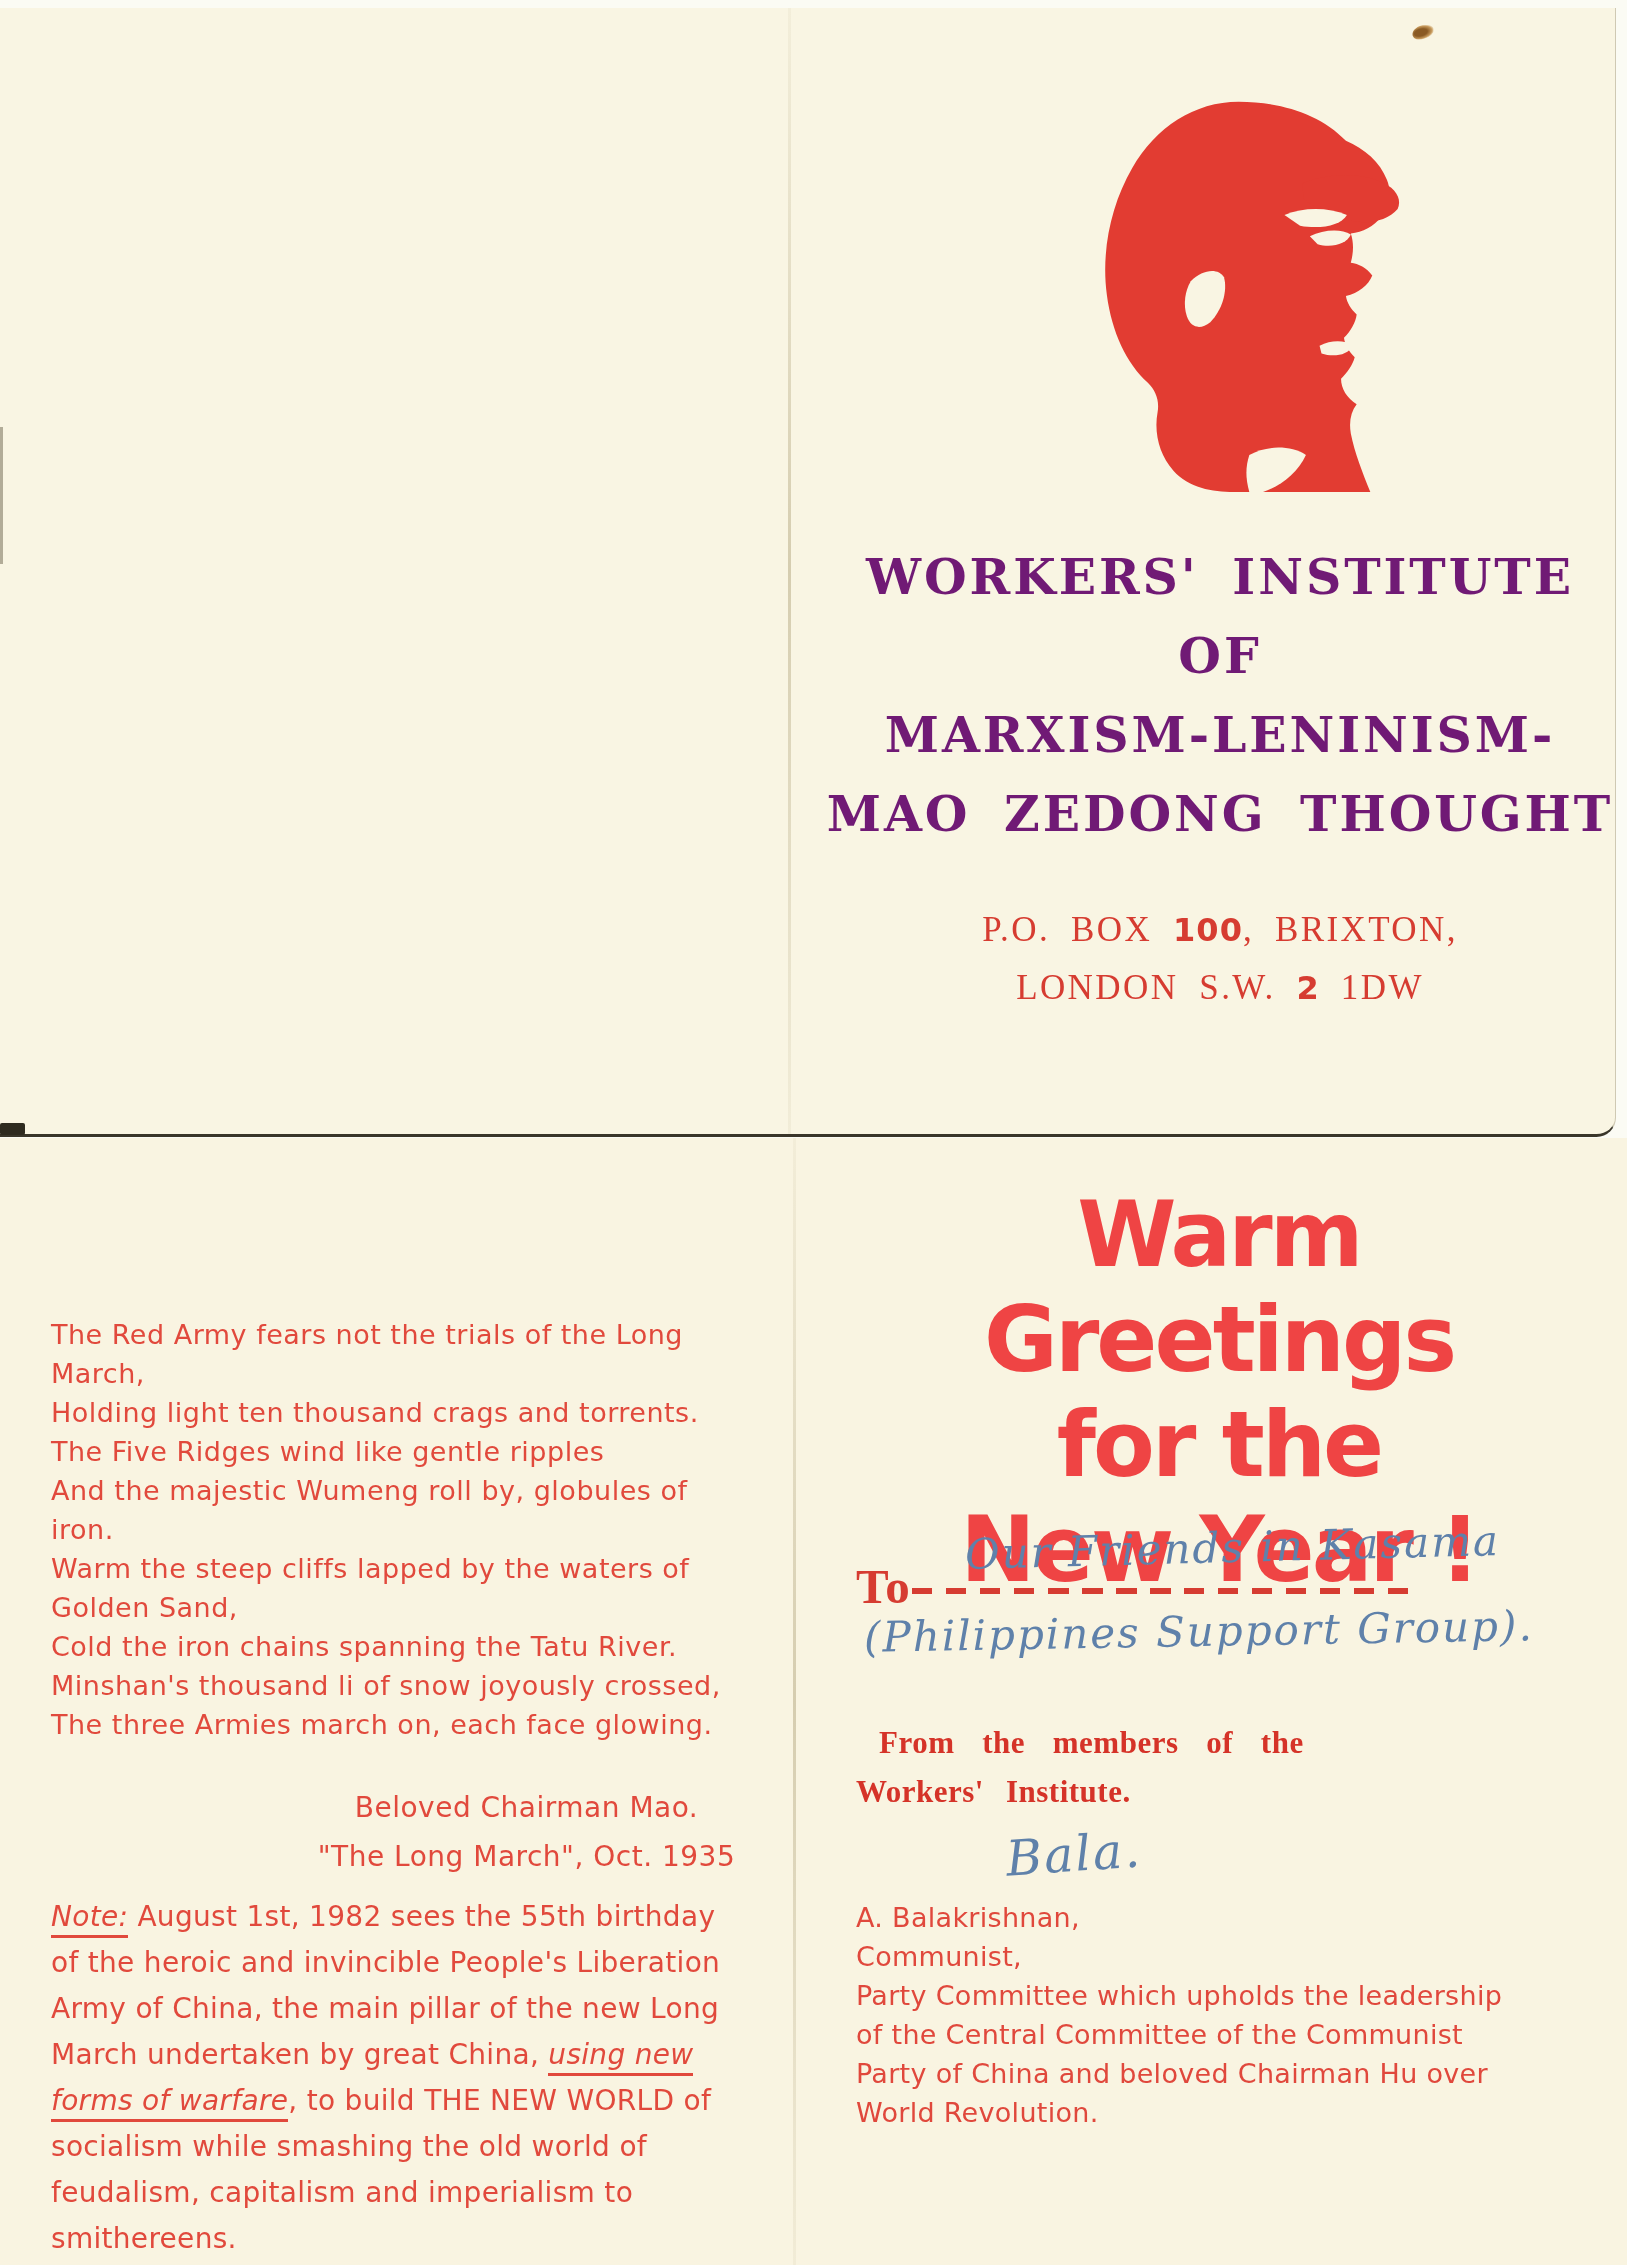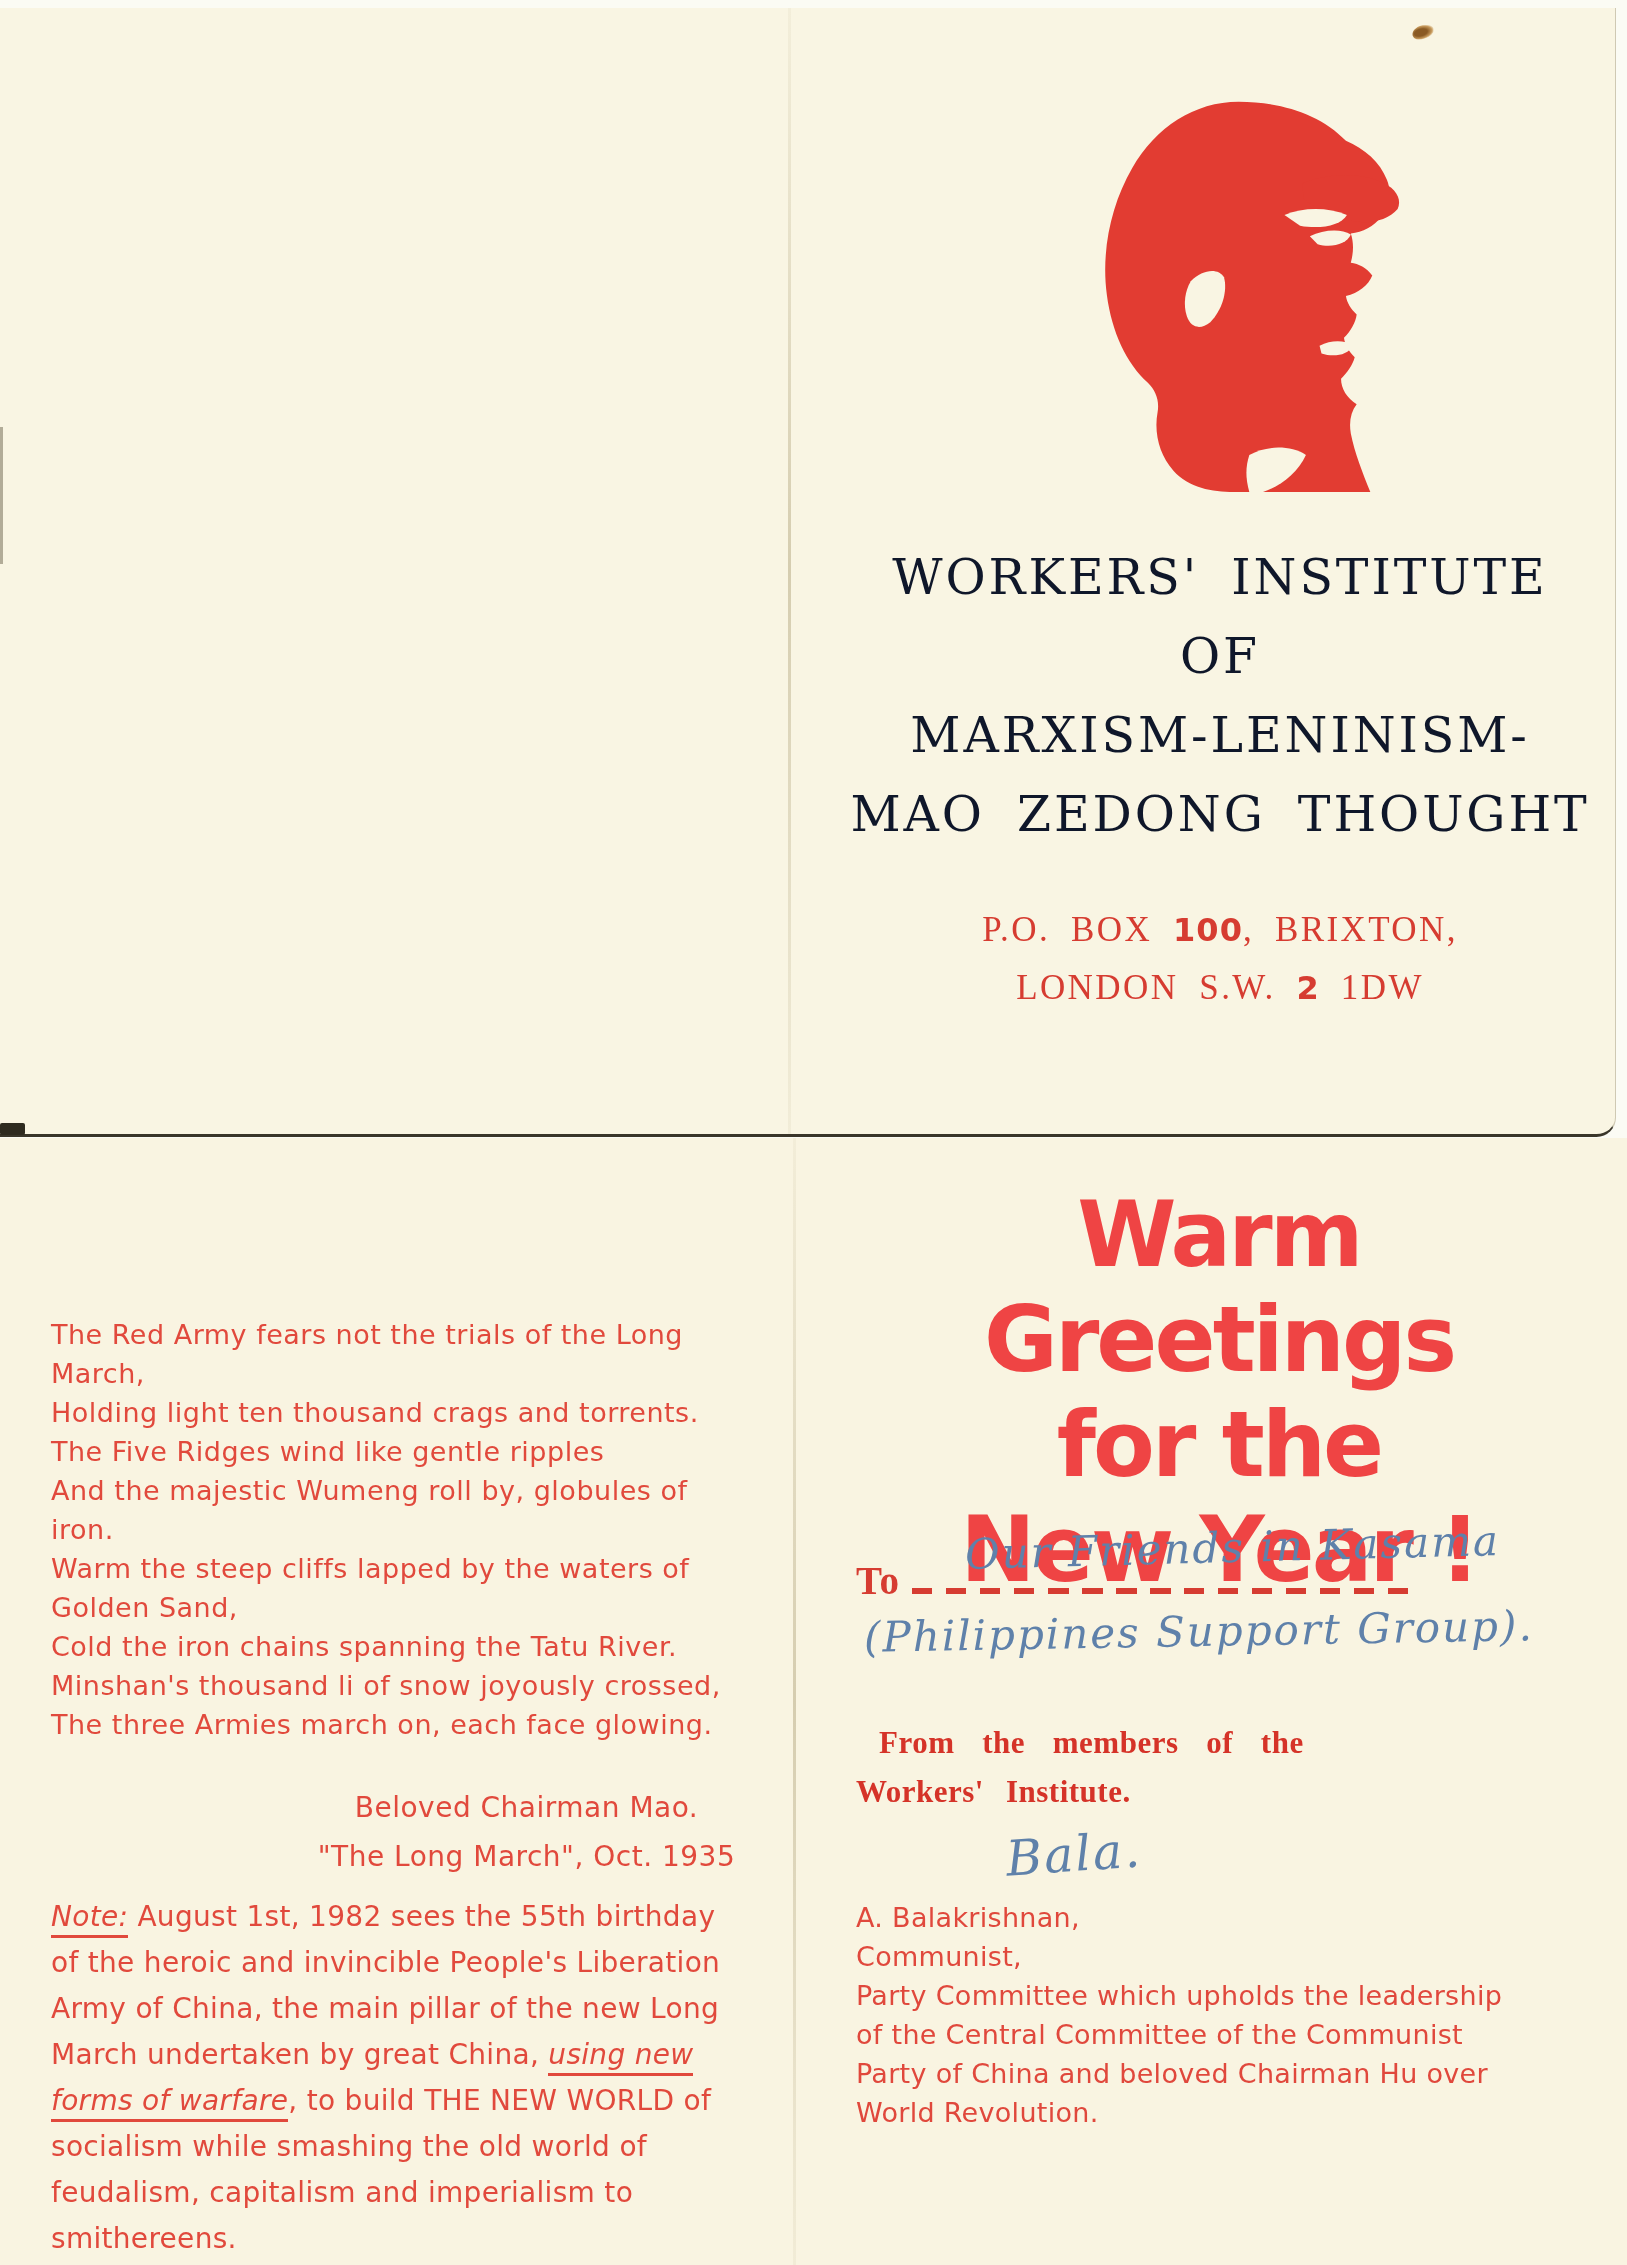--- a/index.html
+++ b/index.html
@@ -22,23 +22,23 @@
   .edge-blob{position:absolute;left:0;top:1123px;width:25px;height:11.7px;background:#2f2b20;border-radius:2px;}
   .left-edge-mark{position:absolute;left:0;top:419px;width:2.9px;height:137px;background:rgba(90,85,60,.45);}
   .crease{position:absolute;width:2.9px;background:linear-gradient(180deg,rgba(190,178,140,.10),rgba(178,165,125,.5),rgba(190,178,140,.12));}
   .crease-top{left:788px;top:7.8px;height:1126px;}
   .crease-bottom{left:793px;top:1138px;height:1127px;}
   .speck{position:absolute;left:1412px;top:25px;width:21.5px;height:13.7px;background:radial-gradient(ellipse at 40% 50%, #8a5a24 0 35%, #c79a5c 60%, rgba(199,154,92,0) 75%);border-radius:60% 40% 55% 45%;transform:rotate(-15deg);}
   .portrait{position:absolute;left:1058px;top:90px;width:369px;height:402px;}
   .front-title{
     position:absolute;left:824px;top:538px;width:792px;
     text-align:center;
-    font-family:"DejaVu Serif", serif;font-weight:normal;
+    font-family:"DejaVu Serif", serif;font-weight:bold;
     font-size:49px;line-height:79px;
-    color:#0f172a;letter-spacing:2.9px;word-spacing:13.7px;
+    color:#701a75;letter-spacing:2.9px;word-spacing:13.7px;
   }
   .front-address{
     position:absolute;left:824px;top:901px;width:792px;
     text-align:center;
     font-family:"Liberation Serif", serif;
     font-size:35px;line-height:57px;
     color:#d63c31;letter-spacing:2.4px;word-spacing:9.8px;
   }
   .front-address b{font-family:"DejaVu Sans", sans-serif;font-size:32px;letter-spacing:1px;}
   
@@ -61,21 +61,21 @@
   .note .ul{border-bottom:3.9px solid #e1493c;padding-bottom:2px;font-style:italic;}
   .greeting{
     position:absolute;left:829px;top:1182px;width:780px;
     text-align:center;
     font-weight:bold;font-size:90px;line-height:105px;
     color:#ef4444;letter-spacing:-2.9px;
   }
   .to-row{position:absolute;left:856px;top:1558px;width:585px;}
   .to-label{
     font-family:"Liberation Serif", serif;font-weight:bold;
-    font-size:39px;color:#d63c31;letter-spacing:1px;
+    font-size:49px;color:#d63c31;letter-spacing:1px;
   }
   .dashes{
     position:absolute;left:912px;top:1588px;width:503px;height:5.9px;
     background:repeating-linear-gradient(90deg,#d63c31 0 20.5px,rgba(0,0,0,0) 20.5px 34px);
   }
   .hand{
     font-family:"DejaVu Serif", serif;font-style:italic;
     color:#5f81aa;letter-spacing:2px;
   }
   .hand-to1{position:absolute;left:965px;top:1523px;font-size:42px;transform:rotate(-1.5deg);}

